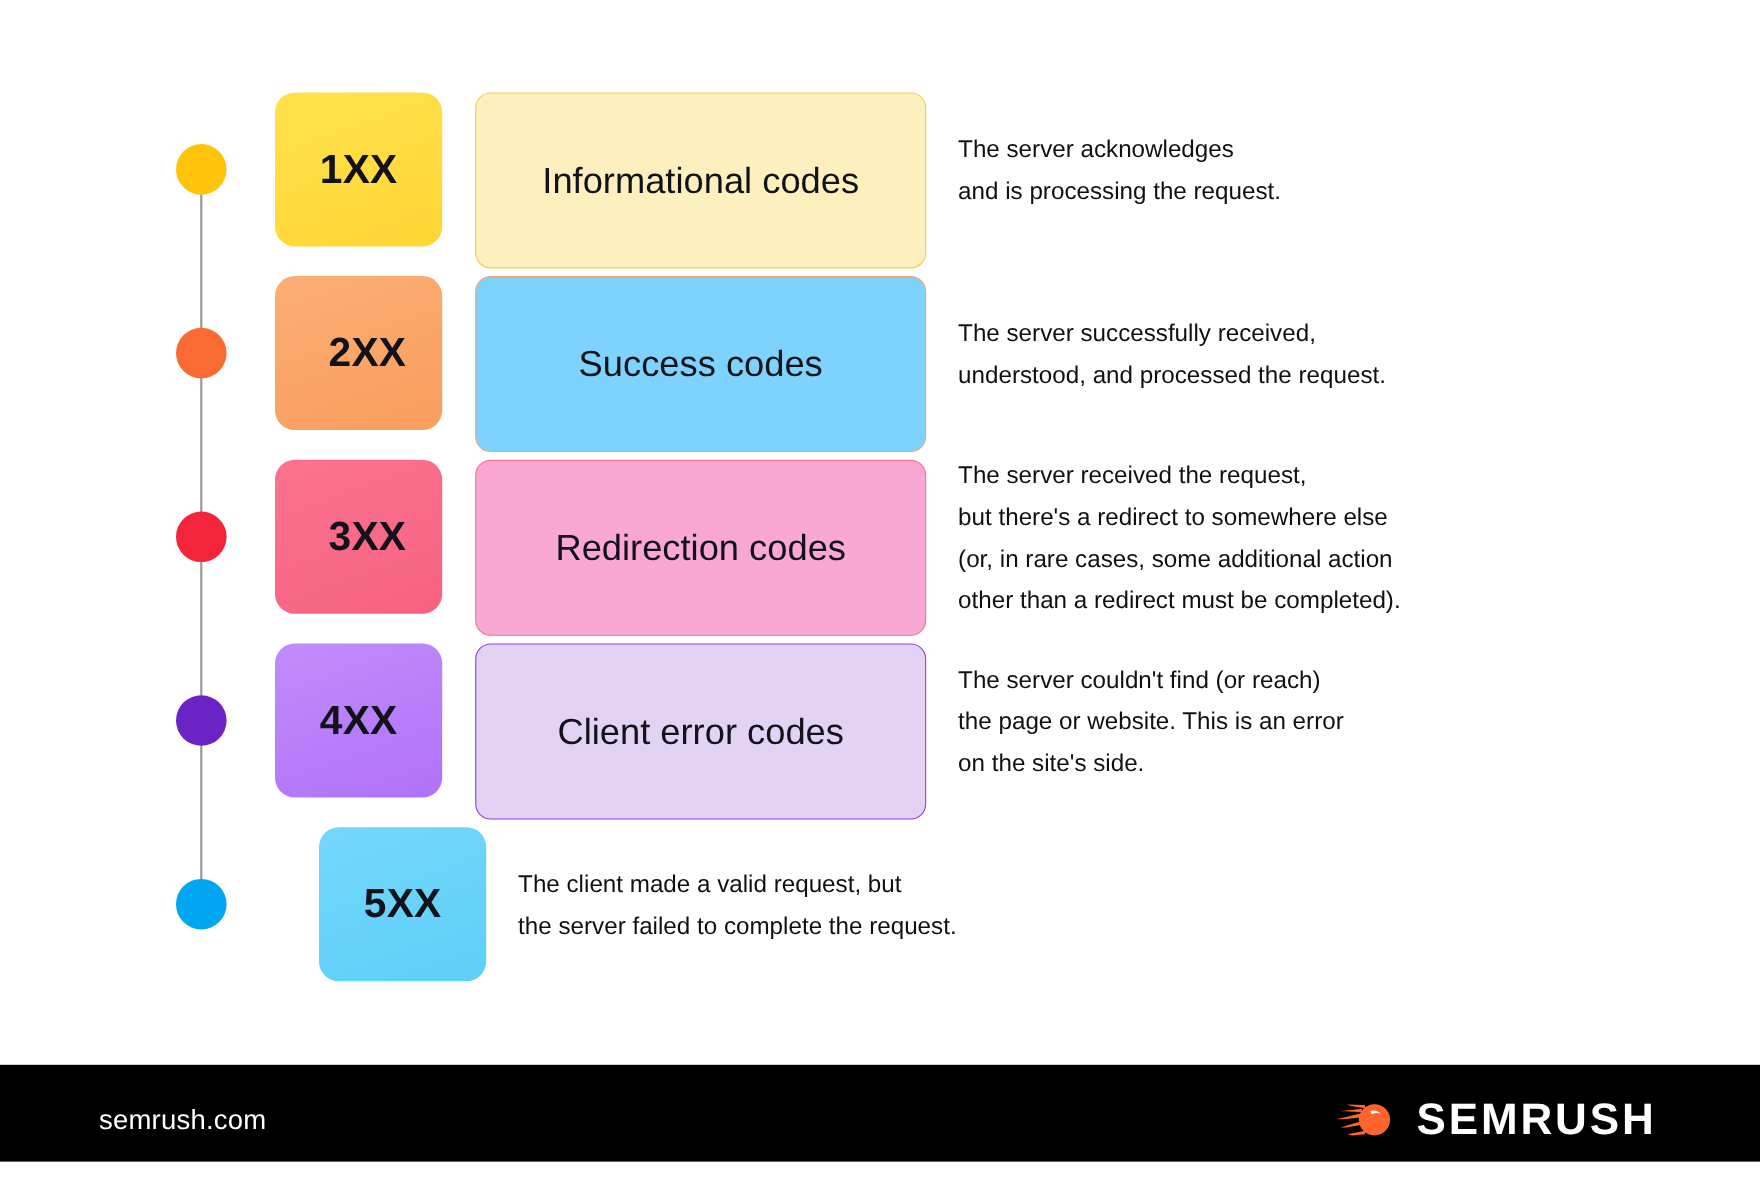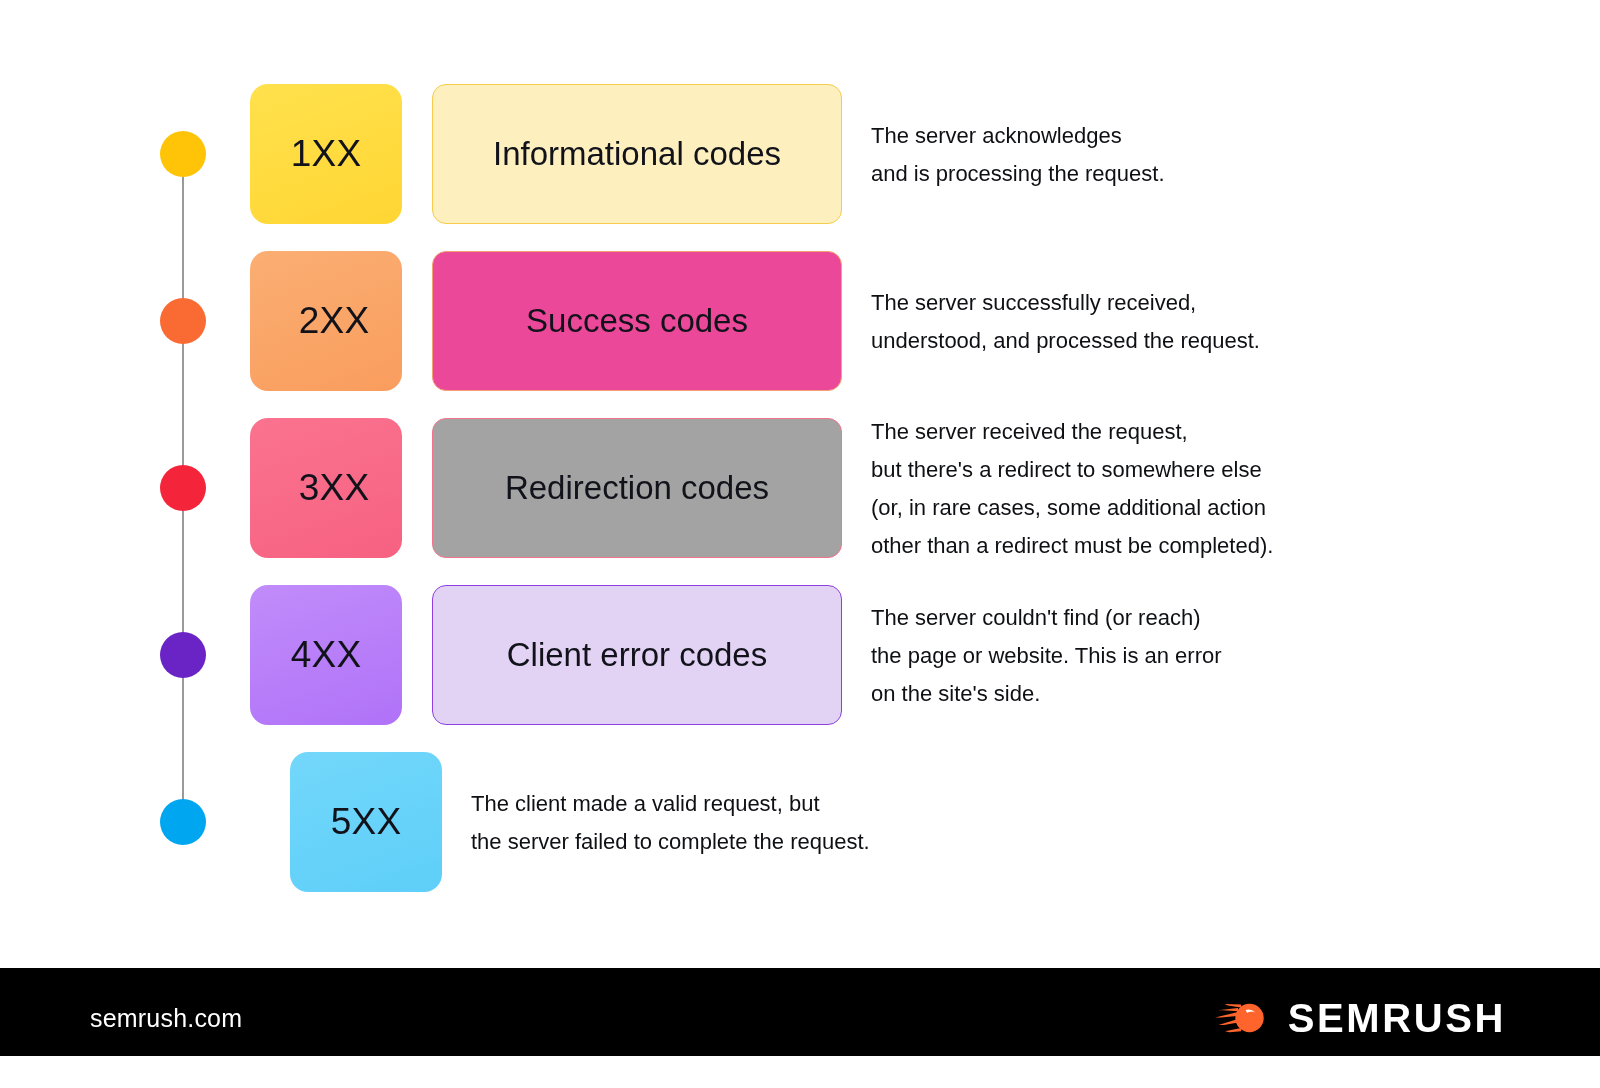--- a/index.html
+++ b/index.html
@@ -73,31 +73,31 @@
   
   .code-box {
     flex: 0 0 152px;
     width: 152px;
     height: 140px;
     border-radius: 18px;
     display: flex;
     align-items: center;
     justify-content: center;
     font-size: 37px;
-    font-weight: 400;
+    font-weight: 700;
     color: #11121a;
     letter-spacing: 0.2px;
     box-sizing: border-box;
   }
 
   
   .label-box {
     flex: 0 0 410px;
     width: 410px;
-    height: 140px;
+    height: 160px;
     margin-left: 30px;
     border-radius: 14px;
     display: flex;
     align-items: center;
     justify-content: center;
     font-size: 33px;
     color: #11121a;
     box-sizing: border-box;
     border: 1.5px solid transparent;
   }
@@ -170,31 +170,31 @@
       <div class="label-box" style="background: rgb(253, 240, 190); border-color: rgb(245, 204, 75);">Informational codes</div>
       <div class="desc">The server acknowledges
 and is processing the request.</div>
     </div>
 
     <div class="row">
       <div class="dot-cell">
         <span class="dot" style="background: rgb(249, 107, 51);"></span>
       </div>
       <div class="code-box" style="background: linear-gradient(160deg, rgb(251, 174, 115) 0%, rgb(249, 157, 94) 100%); padding-left: 16px;">2XX</div>
-      <div class="label-box" style="background: #ec4899; border-color: rgb(244, 161, 115);">Success codes</div>
+      <div class="label-box" style="background: #7dd3fc; border-color: rgb(244, 161, 115);">Success codes</div>
       <div class="desc">The server successfully received,
 understood, and processed the request.</div>
     </div>
 
     <div class="row">
       <div class="dot-cell">
         <span class="dot" style="background: rgb(244, 37, 59);"></span>
       </div>
       <div class="code-box" style="background: linear-gradient(160deg, rgb(250, 115, 143) 0%, rgb(247, 97, 130) 100%); padding-left: 16px;">3XX</div>
-      <div class="label-box" style="background: #a3a3a3; border-color: rgb(241, 116, 142);">Redirection codes</div>
+      <div class="label-box" style="background: #f9a8d4; border-color: rgb(241, 116, 142);">Redirection codes</div>
       <div class="desc">The server received the request,
 but there's a redirect to somewhere else
 (or, in rare cases, some additional action
 other than a redirect must be completed).</div>
     </div>
 
     <div class="row">
       <div class="dot-cell">
         <span class="dot" style="background: rgb(106, 36, 198);"></span>
       </div>

